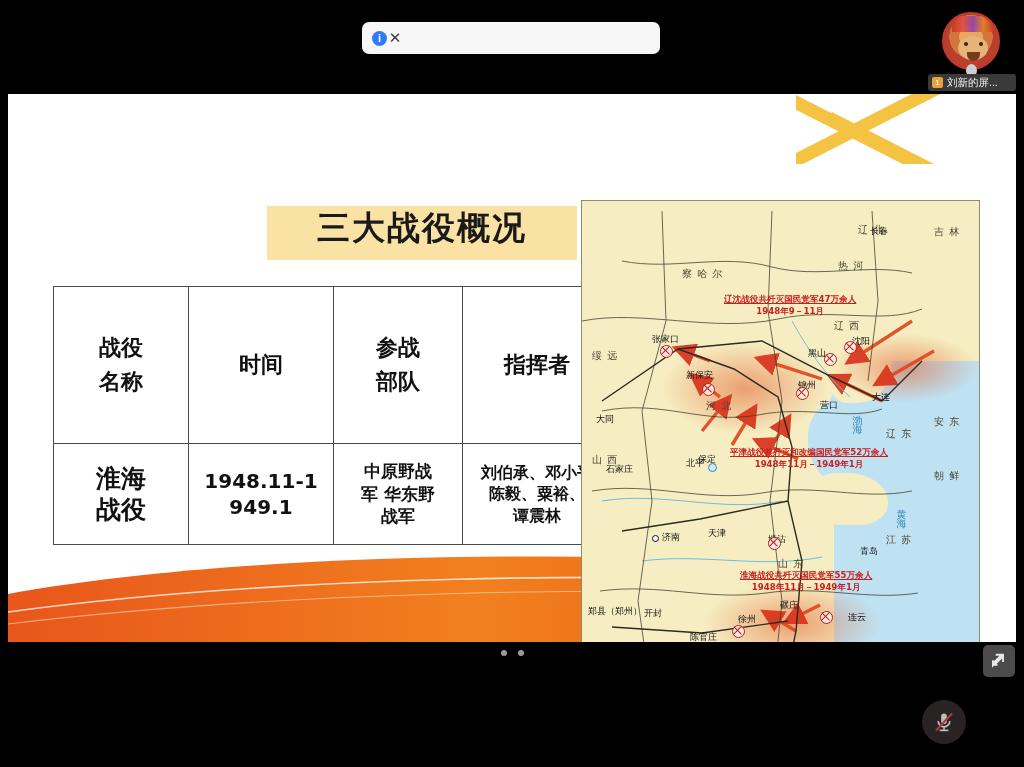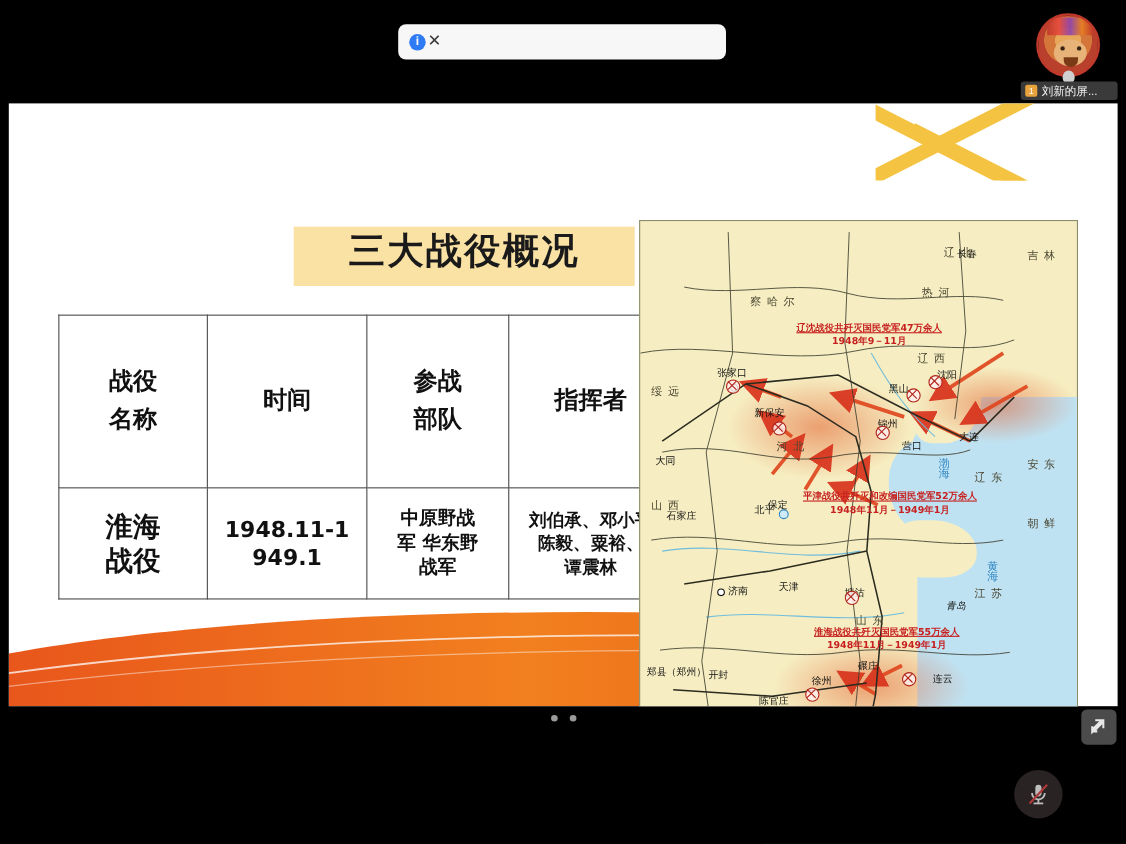--- a/index.html
+++ b/index.html
@@ -313,21 +313,21 @@
       <div class="plbl city" style="left:270px;top:134px;">沈阳</div>
       <div class="plbl city" style="left:288px;top:24px;">长春</div>
       <div class="plbl city" style="left:226px;top:146px;">黑山</div>
       <div class="plbl city" style="left:216px;top:178px;">锦州</div>
       <div class="plbl city" style="left:238px;top:198px;">营口</div>
       <div class="plbl city" style="left:290px;top:190px;">大连</div>
       <div class="plbl city" style="left:24px;top:262px;">石家庄</div>
       <div class="plbl city" style="left:116px;top:252px;">保定</div>
       <div class="plbl city" style="left:80px;top:330px;">济南</div>
       <div class="dot" style="left:70px;top:334px;"></div>
-      <div class="plbl city" style="left:278px;top:344px;font-style:italic;">青岛</div>
+      <div class="plbl city" style="left:278px;top:344px;">青岛</div>
       <div class="plbl city" style="left:6px;top:404px;">郑县（郑州）</div>
       <div class="plbl city" style="left:62px;top:406px;">开封</div>
       <div class="plbl city" style="left:156px;top:412px;">徐州</div>
       <div class="plbl city" style="left:108px;top:430px;">陈官庄</div>
 
       <div class="plbl city" style="left:198px;top:398px;">碾庄</div>
 
       <div class="plbl city" style="left:266px;top:410px;">连云</div>
 
       <div class="mx" style="left:78px;top:144px;"></div>

